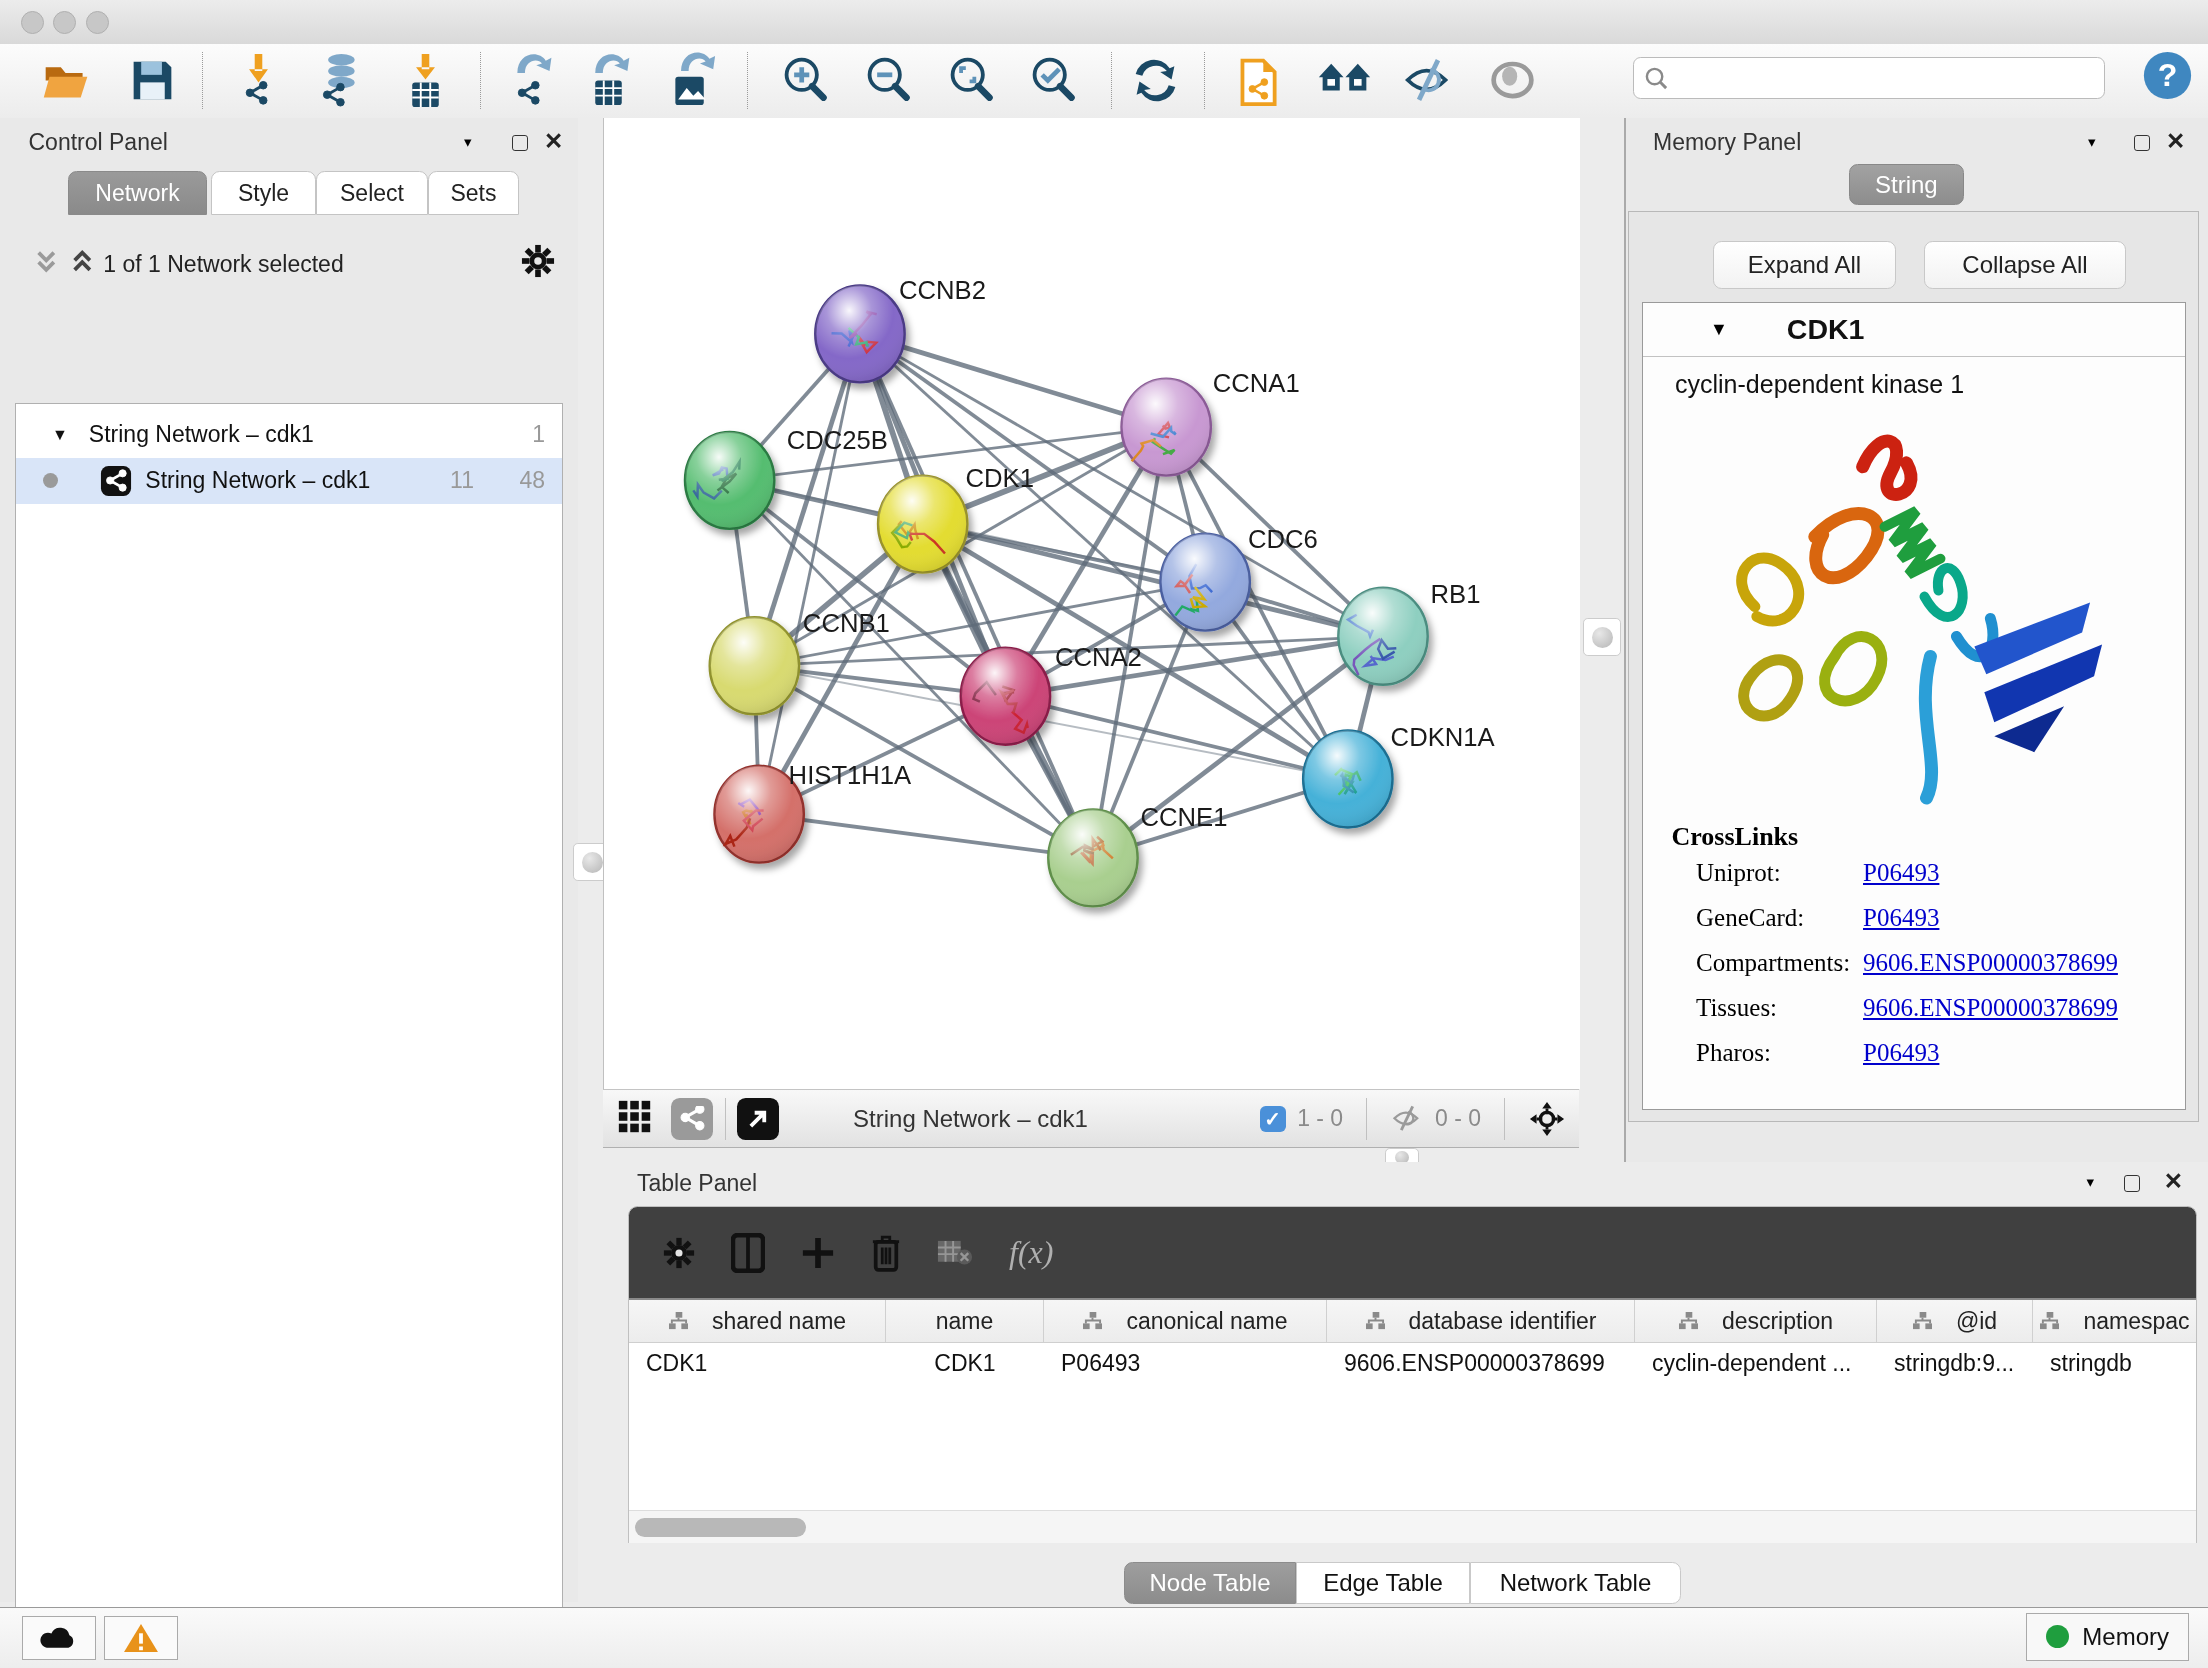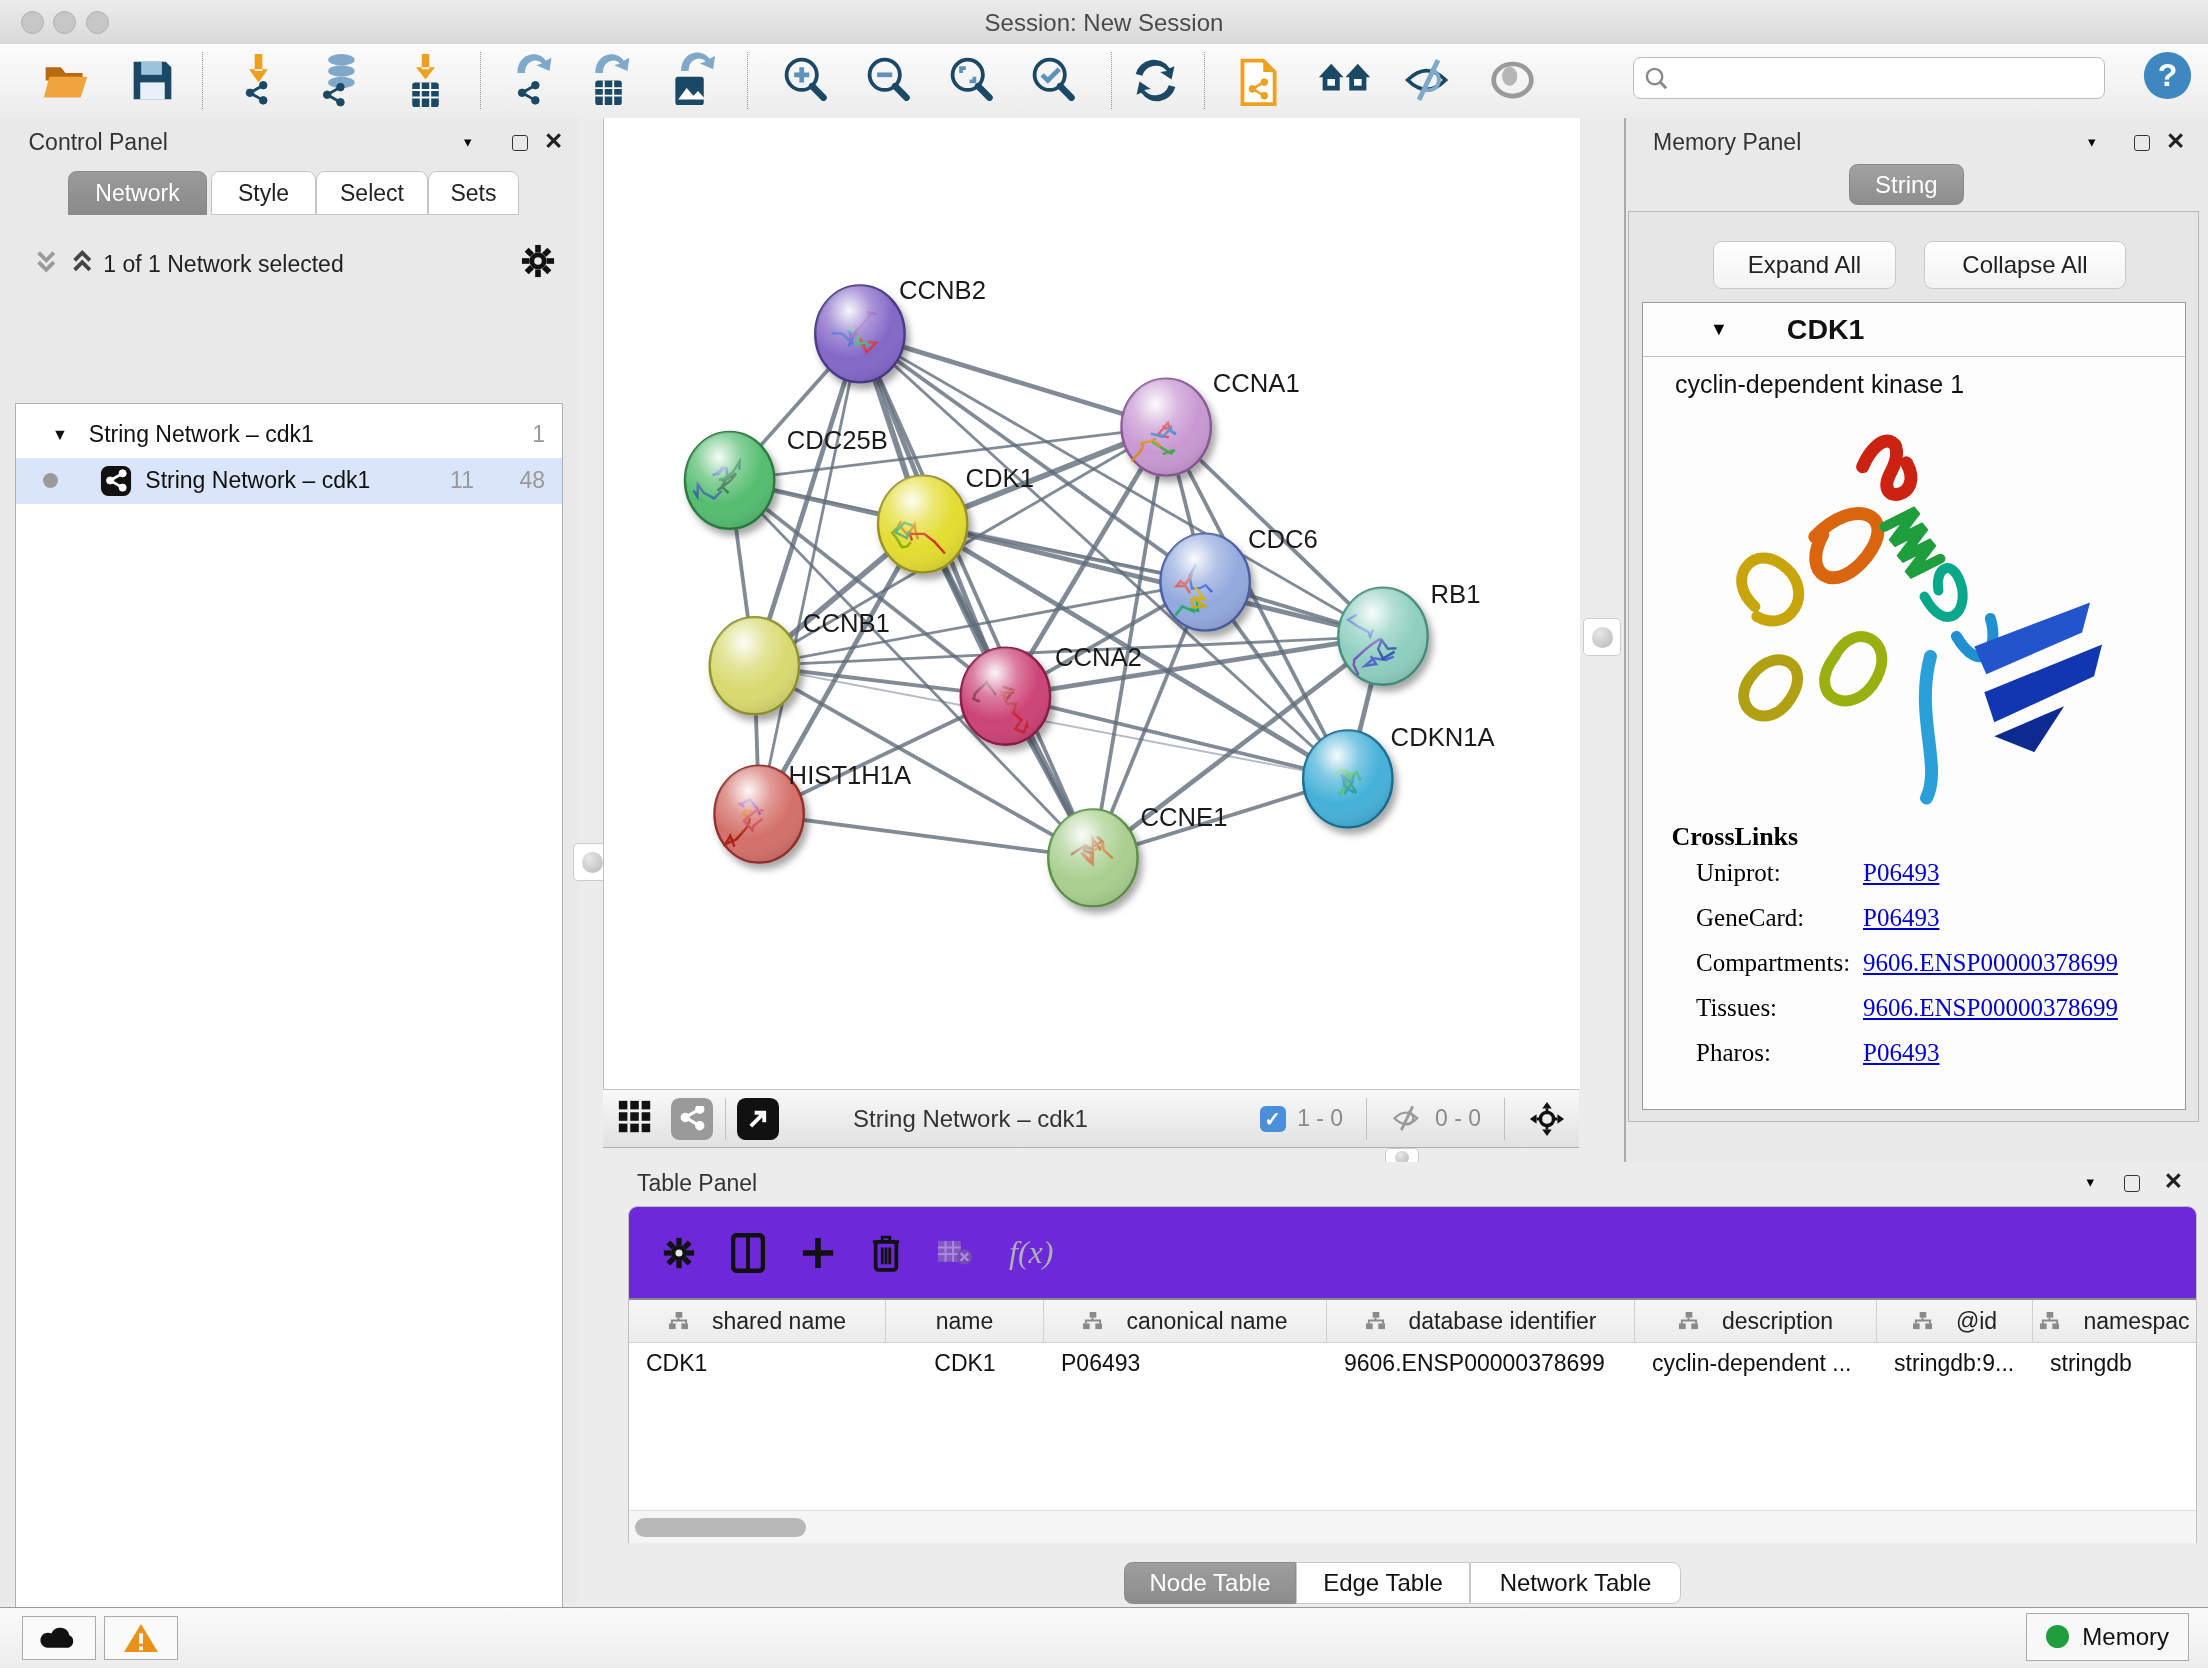--- a/index.html
+++ b/index.html
@@ -51,21 +51,21 @@
   .stringtab{background:linear-gradient(#a2a2a2,#8d8d8d);color:#fff;font-size:24px;border-radius:8.6px;
     padding:5.7px 25px;border:1px solid #888;}
   .rcard{left:1628px;top:211px;width:571px;height:911px;background:#e6e6e6;border:1.9px solid #b8b8b8;box-sizing:border-box;}
   .rbtn{height:46px;background:linear-gradient(#fff,#f2f2f2);border:1px solid #c8c8c8;border-radius:8.6px;
     font-size:24px;color:#222;display:flex;align-items:center;justify-content:center;}
   .wcard{left:1642px;top:302px;width:544px;height:808px;background:#fdfdfd;border:1.9px solid #9a9a9a;box-sizing:border-box;}
   .serif{font-family:"Liberation Serif",serif;}
   .xlink{color:#0000cc;text-decoration:underline;}
   
   .tablepanel{left:616px;top:1162px;width:1592px;height:445px;background:#ececec;}
-  .tcard{left:628px;top:1206px;width:1569px;height:337px;background:#6d28d9;border:1.9px solid #c0c0c0;
+  .tcard{left:628px;top:1206px;width:1569px;height:337px;background:#404040;border:1.9px solid #c0c0c0;
     border-radius:9.5px 9.5px 0 0;box-sizing:border-box;}
   .thead{display:flex;background:linear-gradient(#f6f6f6,#ececec);border-top:2.9px solid #8a8a8a;border-bottom:1.9px solid #cfcfcf;height:42px;}
   .th{display:flex;align-items:center;justify-content:center;font-size:23px;color:#222;gap:23px;
     border-right:1px solid #d0d0d0;box-sizing:border-box;}
   .tr{display:flex;background:#fff;height:40px;}
   .td{display:flex;align-items:center;font-size:23px;color:#111;padding-left:17px;box-sizing:border-box;overflow:hidden;white-space:nowrap;}
   .btab{height:42px;border:1px solid #c9c9c9;background:#fff;color:#111;font-size:24px;
     display:flex;align-items:center;justify-content:center;box-sizing:border-box;}
   .btab.active{background:linear-gradient(#9e9e9e,#8c8c8c);color:#fff;border-color:#8c8c8c;}
   
@@ -78,21 +78,20 @@
 </head>
 <body>
 
 
 
 
 <div class="abs titlebar">
   <div class="abs tl" style="left:21px"></div>
   <div class="abs tl" style="left:53px"></div>
   <div class="abs tl" style="left:86px"></div>
-  <div class="abs wintitle">Session: New Session</div>
 </div>
 
 
 <svg width="0" height="0">
     <defs>
   <g id="shareglyph">
         <circle cx="5" cy="11" r="4"></circle>
         <circle cx="19" cy="3" r="4"></circle>
         <circle cx="19" cy="19" r="4"></circle>
     <path d="M5,11 L19,3 M5,11 L19,19" stroke-width="3" fill="none"></path>

